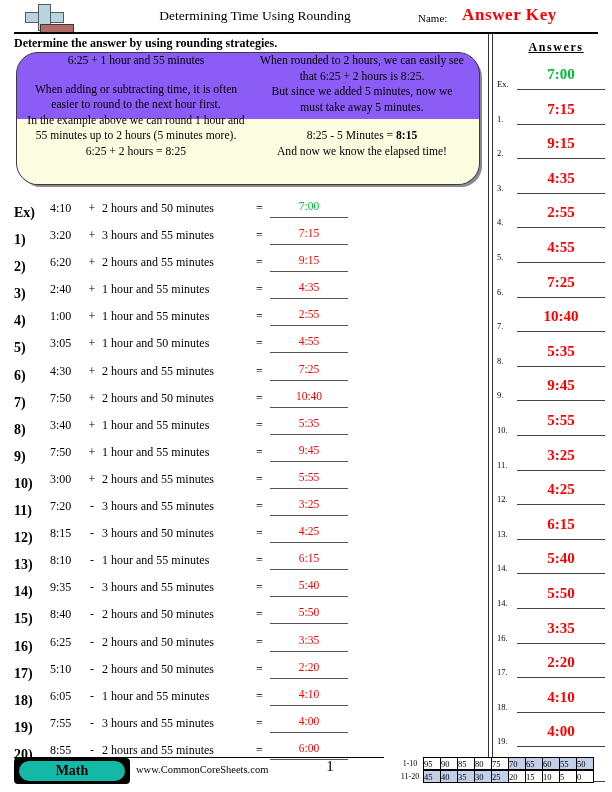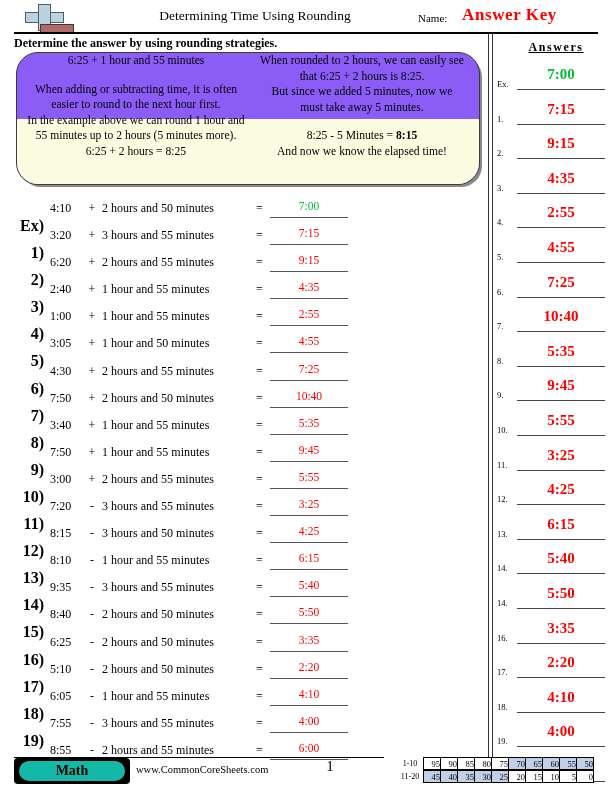--- a/index.html
+++ b/index.html
@@ -122,25 +122,25 @@
     position: absolute; left: 14px; top: 196px;
     width: 460px;
   }
   .prob-row {
     position: relative;
     height: 27.1px;
     font-size: 12px;
     font-family: "Liberation Serif", serif;
   }
   .p-num {
-    position: absolute; left: 0; top: 21px;
+    position: absolute; left: 0; top: 9px;
     width: 30px;
-    text-align: right;
+    text-align: left;
     font-weight: bold;
-    font-size: 16px;
+    font-size: 14px;
   }
   .p-time {
     position: absolute; left: 36px; top: 5px;
     width: 32px;
     text-align: left;
   }
   .p-op {
     position: absolute; left: 73px; top: 5px;
     width: 10px;
     text-align: center;
@@ -262,21 +262,21 @@
     line-height: 13px;
     text-align: center;
     vertical-align: top;
     font-family: "Liberation Serif", serif;
   }
   .score-cell {
     display: inline-block;
     width: 18px; height: 13px;
     font-size: 8.5px;
     line-height: 12px;
-    text-align: right;
+    text-align: left;
     vertical-align: top;
     border: 1px solid #000;
     margin-left: -1px;
     background: #fff;
     font-family: "Liberation Serif", serif;
   }
   .score-cell.shaded { background: #c2cfe8; }
 </style>
 </head>
 <body>

